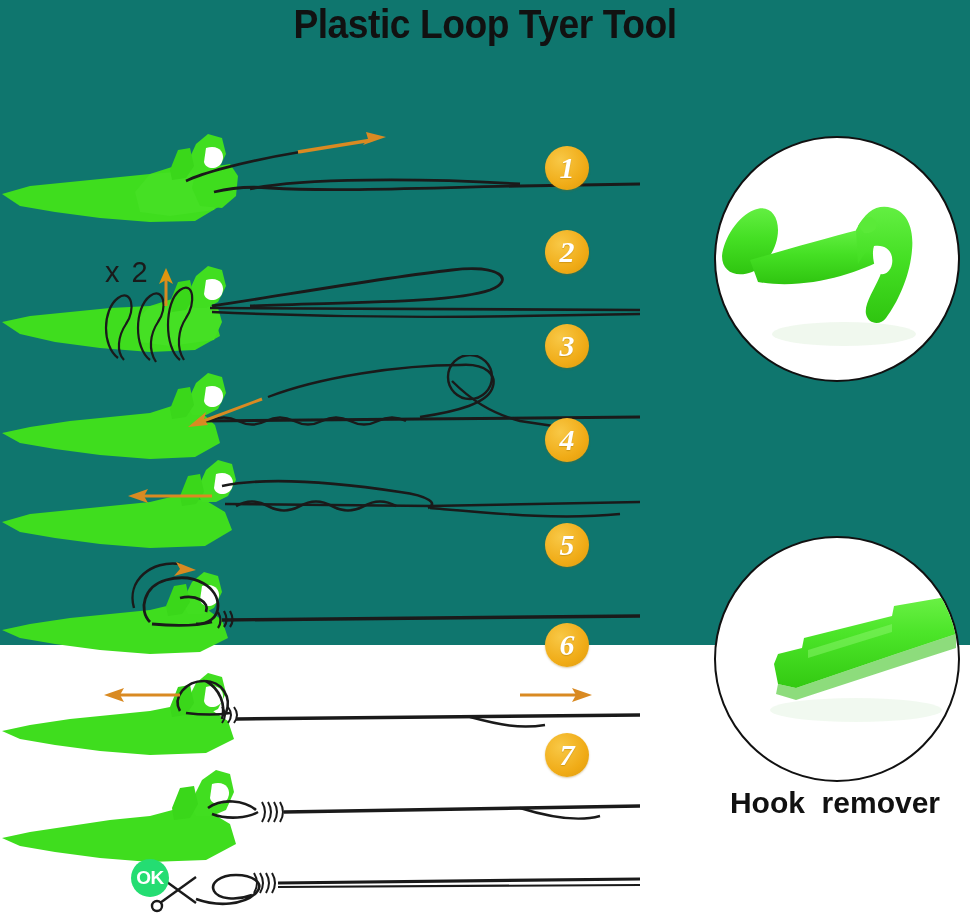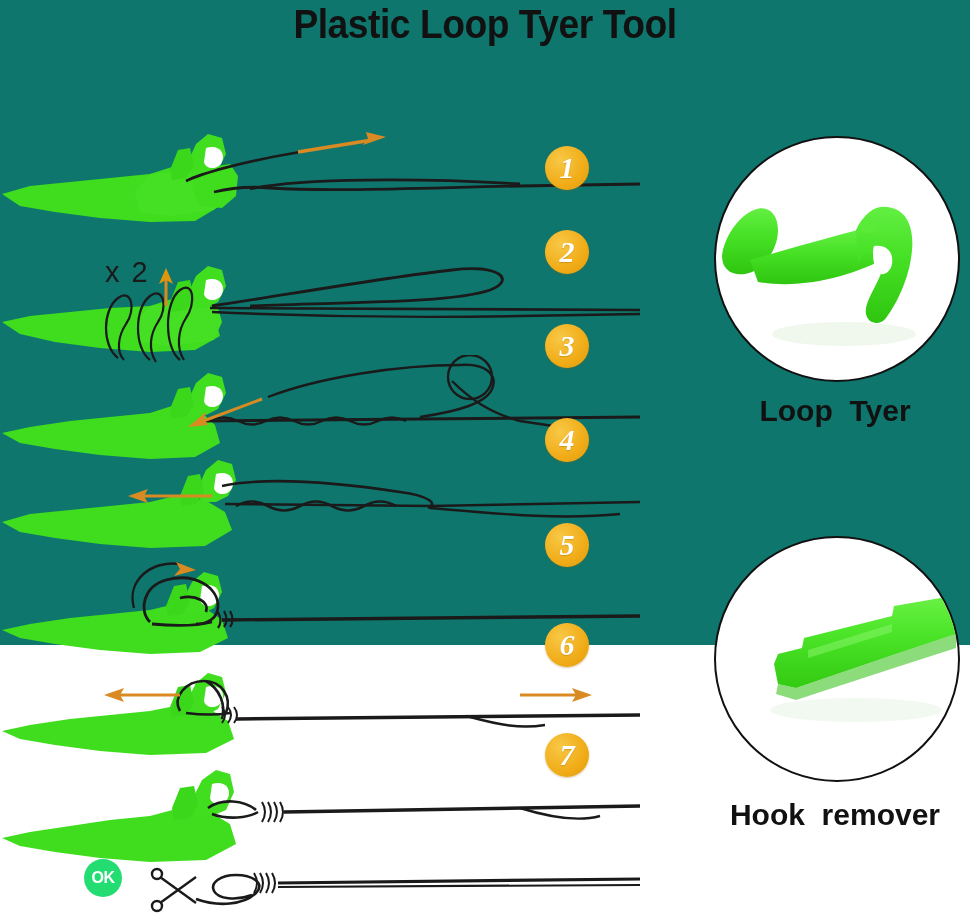--- a/index.html
+++ b/index.html
@@ -77,25 +77,26 @@
   
   .ok-badge {
     position: absolute;
     width: 38px;
     height: 38px;
     border-radius: 50%;
     background: #24dd72;
     color: #ffffff;
     font-family: "Liberation Sans", sans-serif;
     font-weight: bold;
-    font-size: 16px;
+    font-size: 19px;
     line-height: 38px;
     text-align: center;
     letter-spacing: -0.5px;
     user-select: none;
+    margin-left: 47px;
   }
 
   
   .x2-label {
     position: absolute;
     font-family: "Liberation Sans", sans-serif;
     font-size: 29px;
     color: #1a1a1a;
     letter-spacing: 2px;
     user-select: none;
@@ -372,21 +373,20 @@
                  C 164 188, 152 186, 150 176 C 148 166, 158 152, 164 138 C 170 124, 170 112, 162 110
                  C 154 108, 146 118, 142 126 Z" fill="url(#gshade1)"></path>
 
         <path d="M158 108 C 170 106, 178 114, 176 126 C 174 136, 164 140, 160 132 C 157 124, 156 114, 158 108 Z" fill="#ffffff"></path>
 
         <path d="M142 88 C 148 78, 156 76, 160 84 C 163 91, 156 96, 148 95 Z" fill="#5aea38"></path>
 
         <ellipse cx="128" cy="196" rx="72" ry="12" fill="#eef7ec" opacity="0.9"></ellipse>
       </svg>
     </div>
-    <div class="product-caption" style="margin-top:12px;">Loop  Tyer</div>
   </div>
 
   <div class="product-panel" style="left:700px; top:536px;">
     <div class="photo-circle" style="margin-left:14px;">
       <svg width="242" height="242" viewBox="0 0 242 242">
         <defs>
           <linearGradient id="gshade2" x1="0" y1="0" x2="0" y2="1">
             <stop offset="0%" stop-color="#6bf146"></stop>
             <stop offset="40%" stop-color="#4ce529"></stop>
             <stop offset="100%" stop-color="#33ca12"></stop>
@@ -395,16 +395,16 @@
 
         <path d="M58 126 L62 116 L86 110 L88 100 L176 78 L178 68 L236 58 L240 96 L180 116 L80 150 L62 146 Z" fill="url(#gshade2)"></path>
 
         <path d="M62 146 L80 150 L180 116 L240 96 L240 110 L178 130 L80 162 L60 156 Z" fill="#2fbf10" opacity="0.55"></path>
 
         <path d="M92 112 L176 86 L176 94 L92 120 Z" fill="#8cf56e" opacity="0.5"></path>
 
         <ellipse cx="140" cy="172" rx="86" ry="12" fill="#f0f8ee" opacity="0.9"></ellipse>
       </svg>
     </div>
-    <div class="product-caption" style="margin-top:16px;">Hook  remover</div>
+    <div class="product-caption" style="margin-top:4px;">Hook  remover</div>
   </div>
 
 </div>
 
 </body></html>

